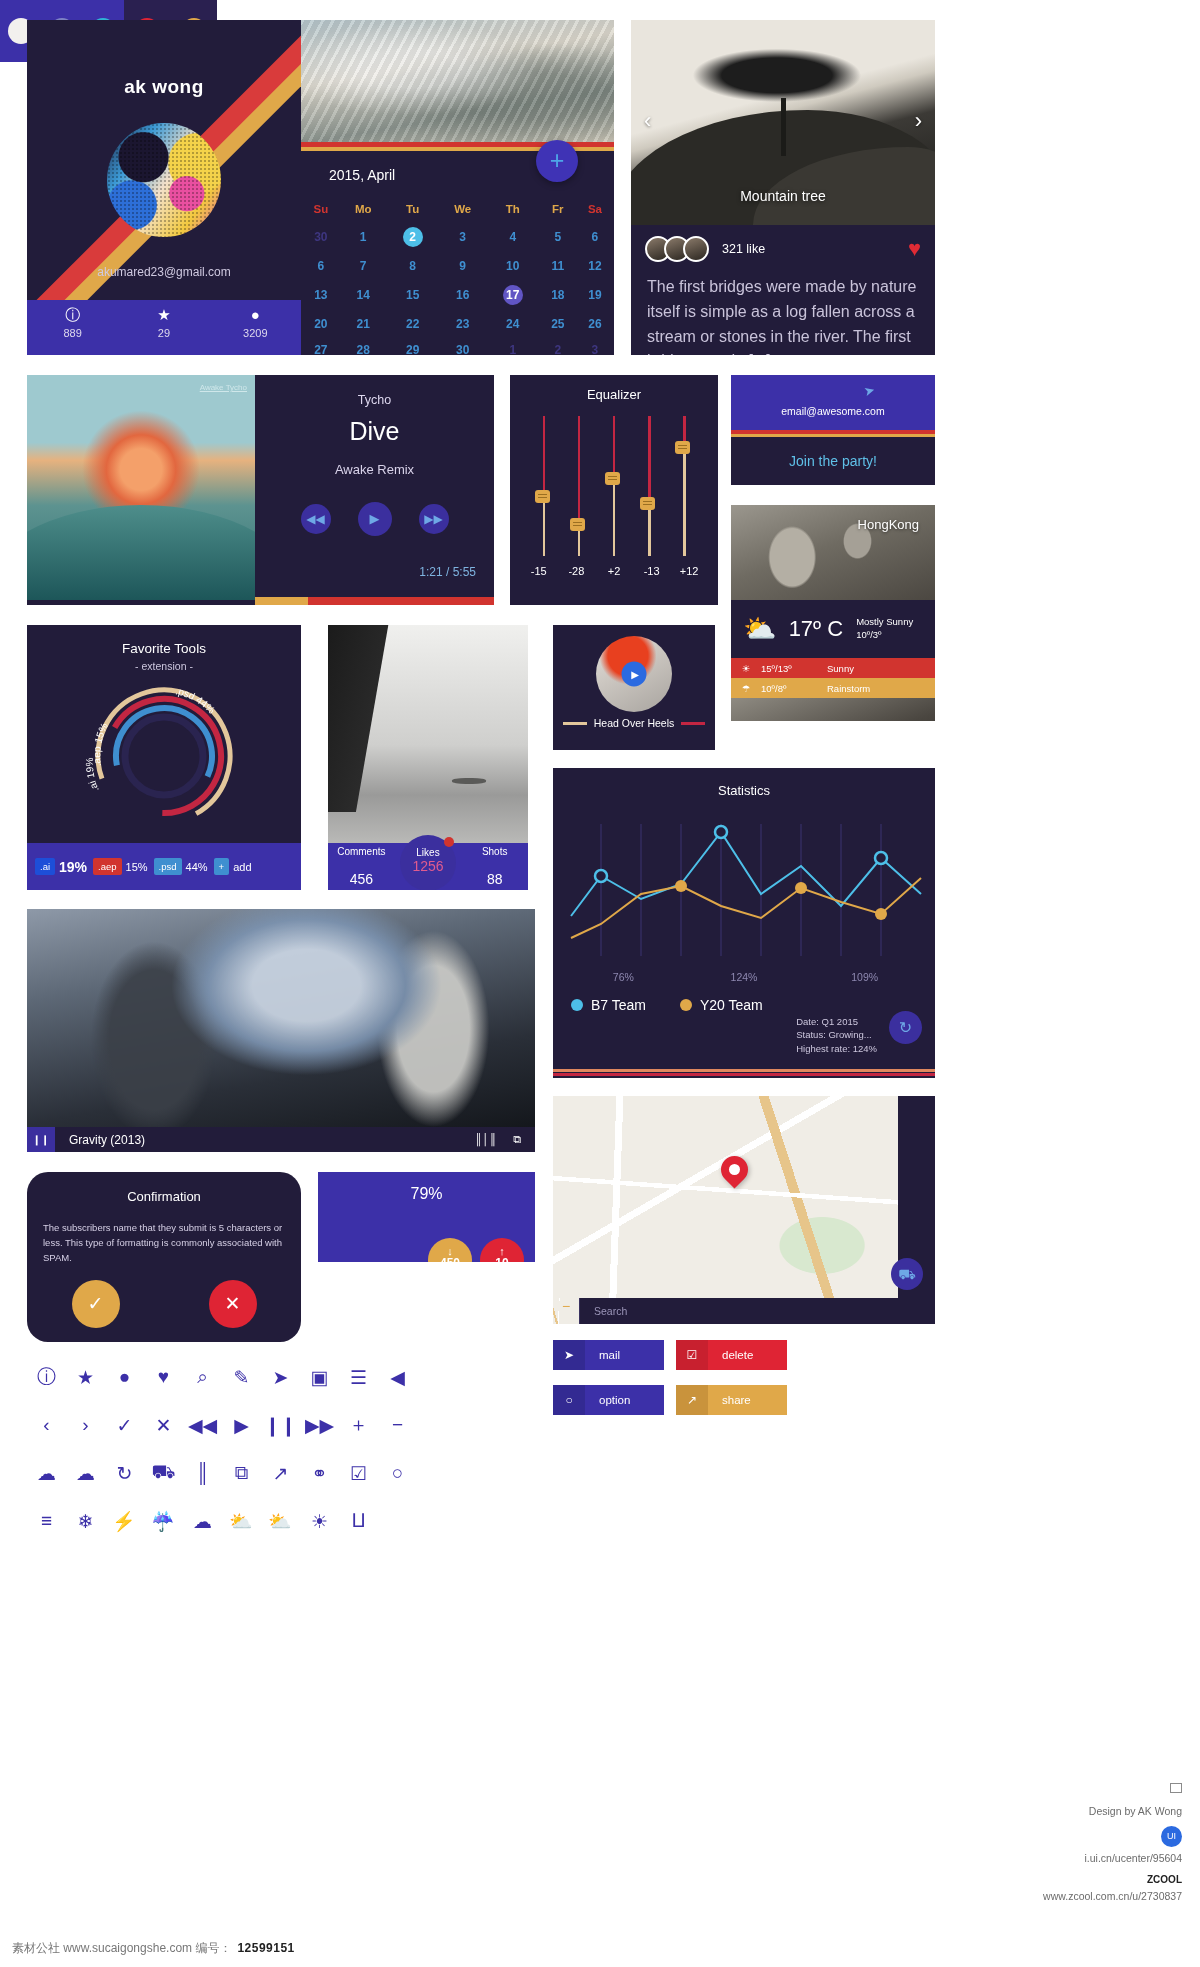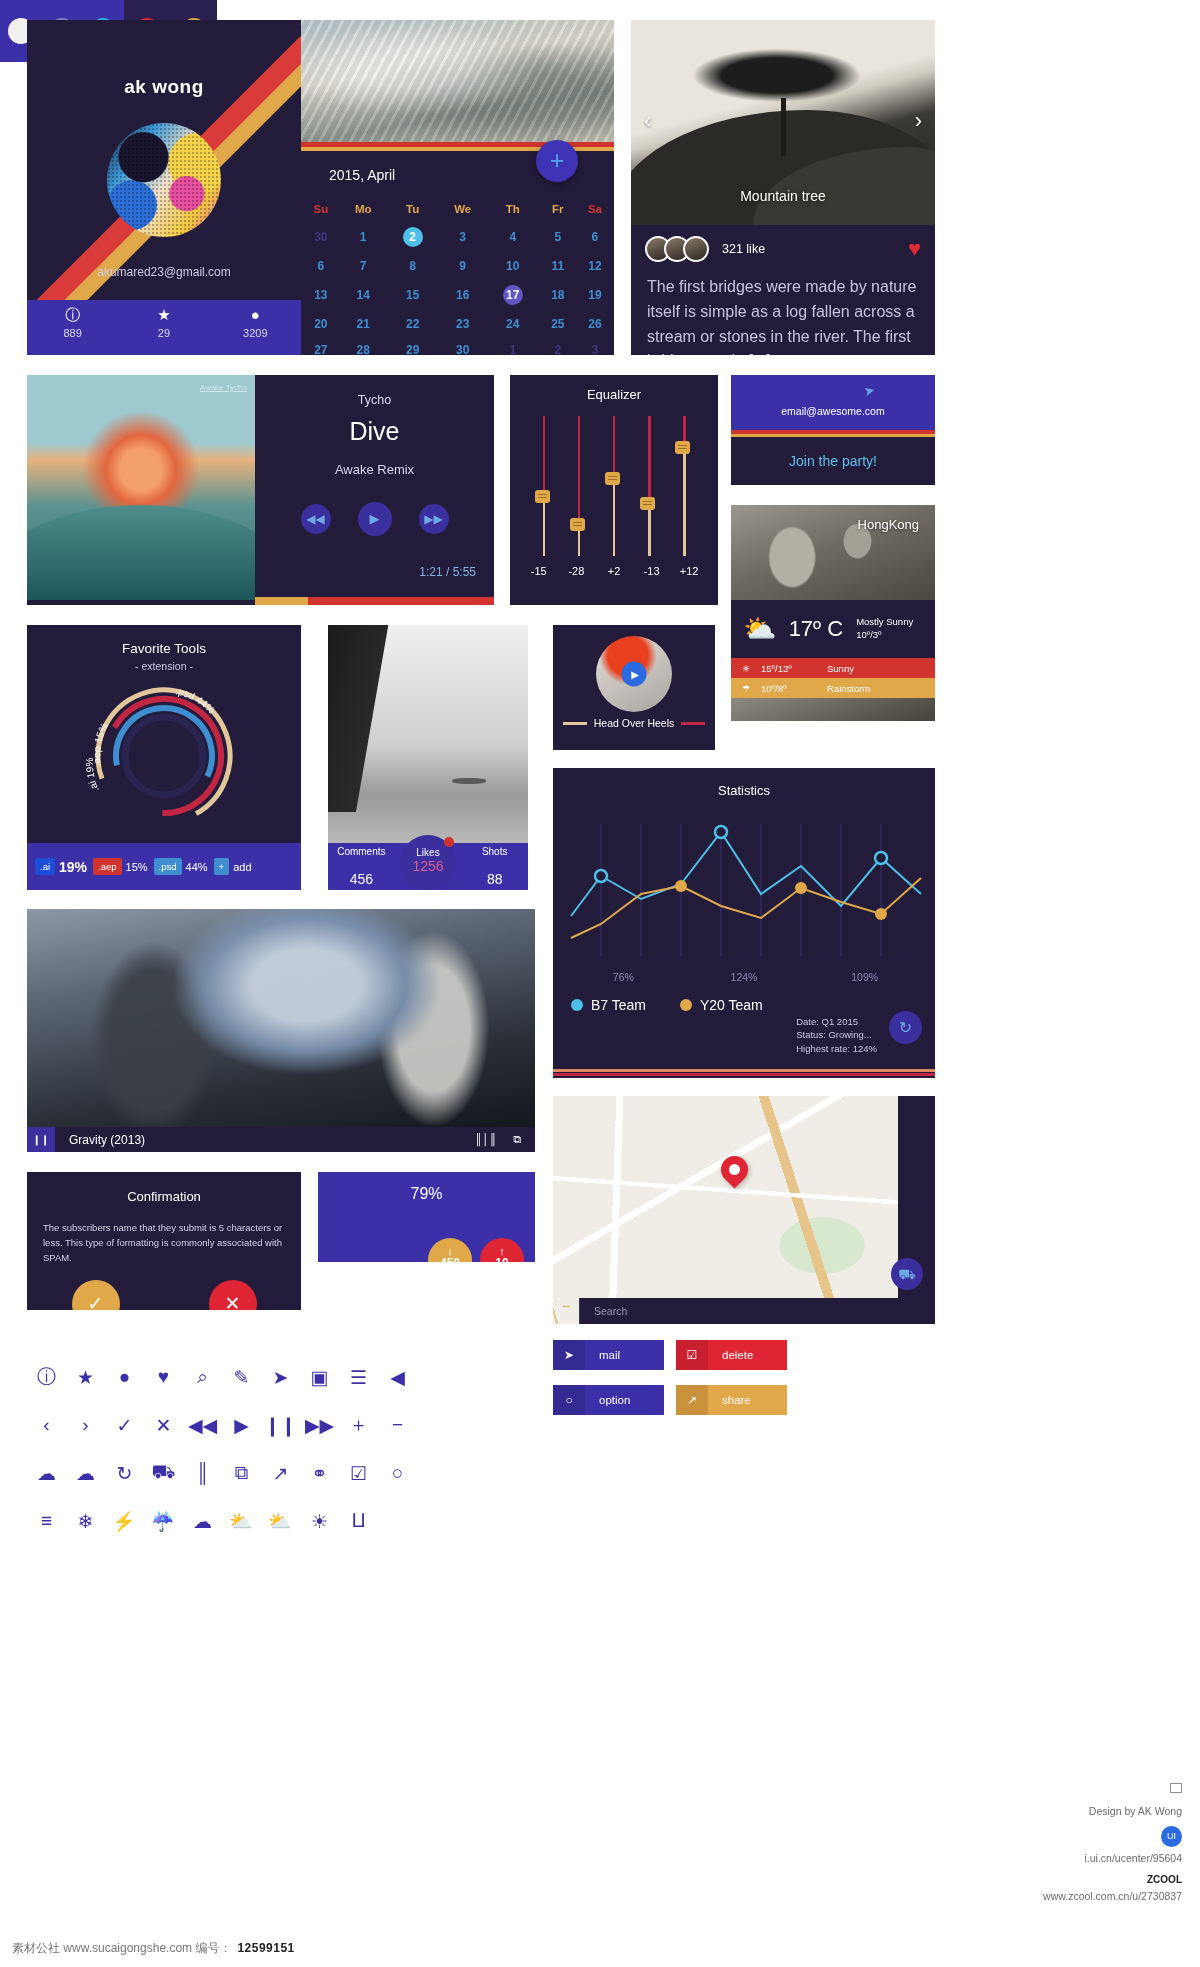--- a/index.html
+++ b/index.html
@@ -313,21 +313,21 @@
       radial-gradient(ellipse 90px 140px at 25% 60%, #3b4048 0 50%, transparent 70%),
       radial-gradient(ellipse 80px 140px at 80% 55%, #cfcfcb 0 45%, transparent 70%);
     opacity:.9;
   }
   #movie .bar{height:25px;background:#221c3a;display:flex;align-items:center;}
   #movie .pz{width:28px;height:25px;background:#3b2f9e;color:#fff;text-align:center;line-height:25px;font-size:10px;}
   #movie .ttl{color:#fff;font-size:12px;margin-left:14px;}
   #movie .icons{margin-left:auto;display:flex;gap:16px;padding-right:14px;color:#fff;font-size:11px;}
 
   
-  #conf { left:27px; top:1172px; width:274px; height:138px; }
+  #conf { left:27px; top:1172px; width:274px; height:170px;border-radius:21px; }
   #conf .t{color:#fff;font-size:13px;text-align:center;padding-top:17px;}
   #conf .p{color:#d6d0e6;font-size:9.5px;line-height:1.6;padding:16px 16px 0;}
   #conf .btns{display:flex;justify-content:space-around;margin-top:14px;}
   #conf .b{width:48px;height:48px;border-radius:50%;color:#fff;font-size:19px;text-align:center;line-height:48px;}
   #conf .b.ok{background:#e0a849;}
   #conf .b.no{background:#df2434;}
 
   
   #prog { left:318px; top:1172px; width:217px; height:90px; background:#3c30a8; }
   #prog .v{color:#fff;font-size:16px;text-align:center;padding-top:13px;}

